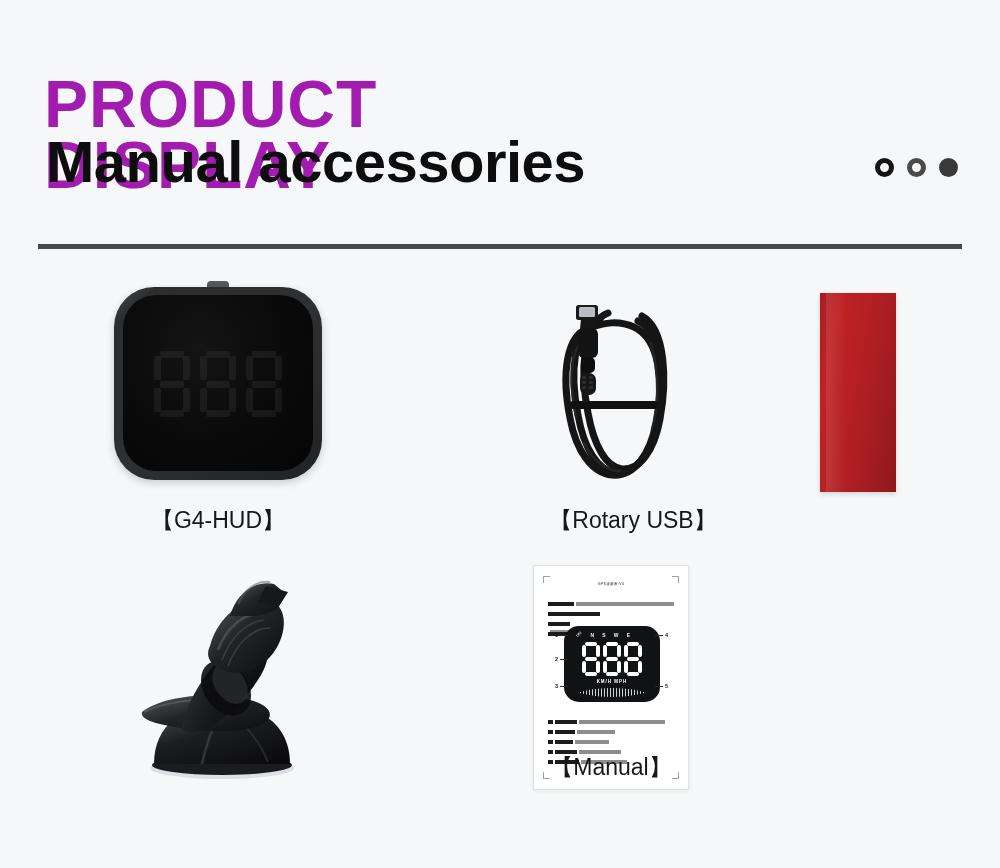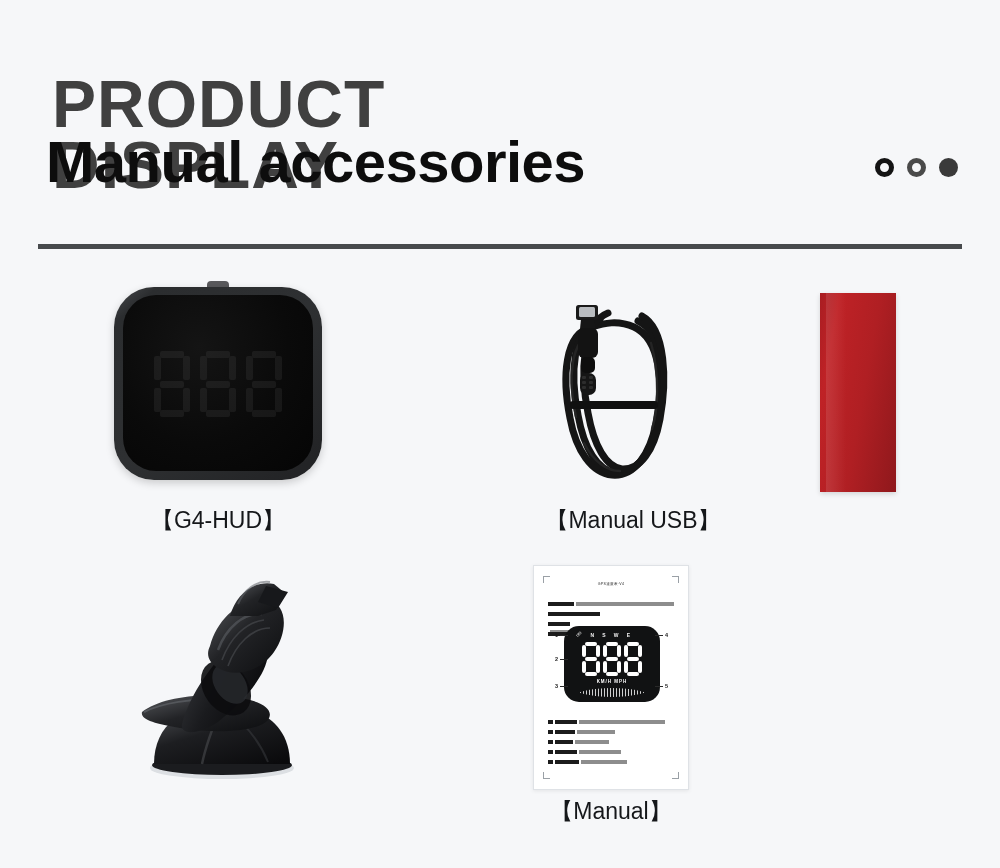--- a/index.html
+++ b/index.html
@@ -7,24 +7,24 @@
     width:1000px; height:868px;
     background:#f6f7f9;
     font-family:"Liberation Sans", sans-serif;
     overflow:hidden;
   }
   .page { position:relative; width:1000px; height:868px; background:#f6f7f9; }
 
   
   .header { position:absolute; left:0; top:0; width:1000px; height:250px; }
   .watermark {
-    position:absolute; left:52px; top:74px;
+    position:absolute; left:44px; top:74px;
     font-size:66px; font-weight:700; line-height:0.92;
     letter-spacing:1px;
-    color:#404040;
+    color:#a21caf;
     user-select:none;
   }
   .watermark div { white-space:nowrap; }
   .page-title {
     position:absolute; left:46px; top:128px;
     font-size:58px; font-weight:700; letter-spacing:-0.5px;
     color:#0d0d0d; white-space:nowrap;
   }
   .dots { position:absolute; right:42px; top:158px; display:flex; gap:13px; align-items:center; }
   .dot { width:19px; height:19px; border-radius:50%; }
@@ -226,21 +226,21 @@
           <rect x="34" y="98" width="4" height="3" rx="1"></rect>
             <rect x="41" y="98" width="4" height="3" rx="1"></rect>
           <rect x="34" y="103" width="4" height="3" rx="1"></rect>
             <rect x="41" y="103" width="4" height="3" rx="1"></rect>
         </g>
       </g>
 
       <rect x="22" y="118" width="88" height="8" rx="3" fill="#101010"></rect>
     </svg>
   </div>
-  <div class="item-caption" style="left:528px; top:505px; width:210px;">【Manual USB】</div>
+  <div class="item-caption" style="left:528px; top:505px; width:210px;">【Rotary USB】</div>
 
   <div class="mat">
     <div class="mat-sheen"></div>
   </div>
 
   <div class="holder-stage">
     <svg width="215" height="215" viewBox="0 0 215 215">
       <defs>
         <linearGradient id="gBlk" x1="0" y1="0" x2="1" y2="1">
           <stop offset="0%" stop-color="#55575b"></stop>
@@ -371,15 +371,15 @@
         <i class="m-seg m-dark" style="width:5px;"></i><i class="m-seg m-dark" style="width:18px; margin-left:2px;"></i><i class="m-seg m-gray" style="width:34px; margin-left:2px;"></i>
       </div>
       <div class="m-list-row">
         <i class="m-seg m-dark" style="width:5px;"></i><i class="m-seg m-dark" style="width:22px; margin-left:2px;"></i><i class="m-seg m-gray" style="width:42px; margin-left:2px;"></i>
       </div>
       <div class="m-list-row">
         <i class="m-seg m-dark" style="width:5px;"></i><i class="m-seg m-dark" style="width:24px; margin-left:2px;"></i><i class="m-seg m-gray" style="width:46px; margin-left:2px;"></i>
       </div>
     </div>
   </div>
-  <div class="item-caption" style="left:506px; top:796px; width:210px;text-align:center;">【Manual】</div>
+  <div class="item-caption" style="left:506px; top:752px; width:210px;text-align:center;">【Manual】</div>
 
 </div>
 
 </body></html>

